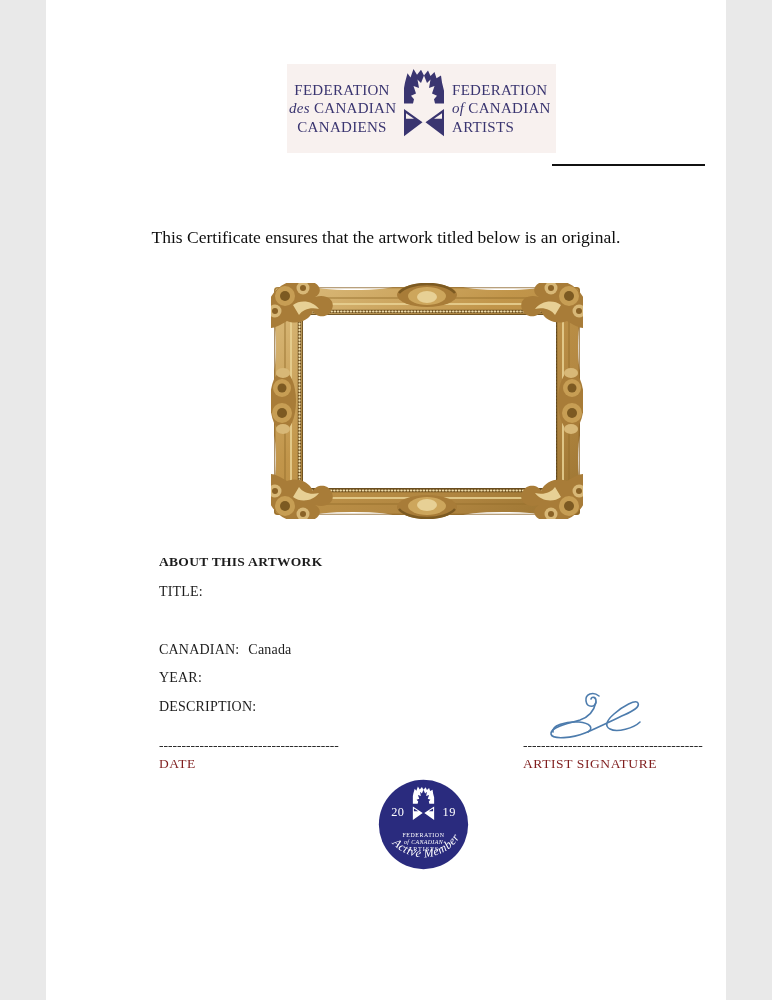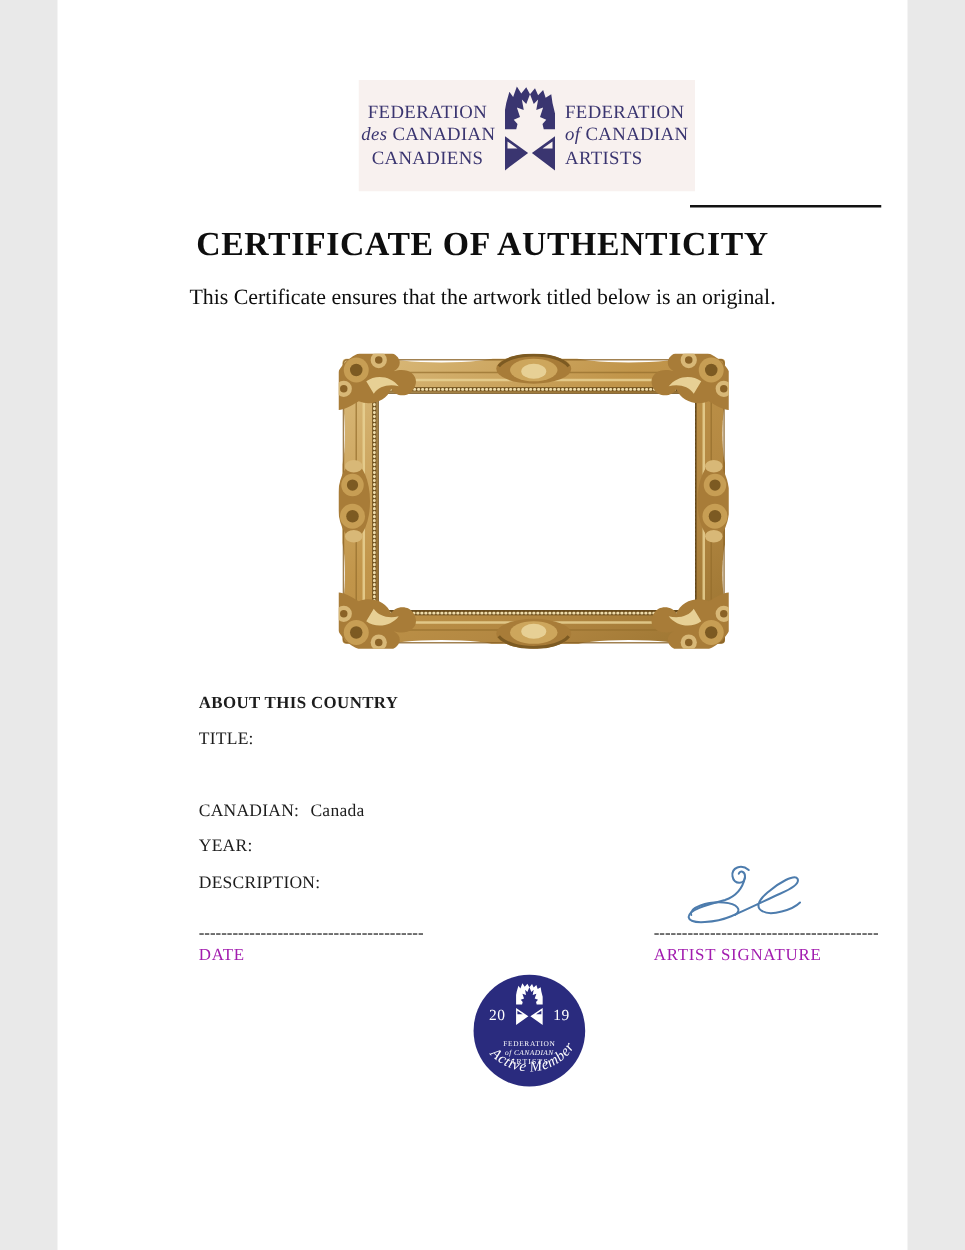--- a/index.html
+++ b/index.html
@@ -29,21 +29,21 @@
   
   .about-heading{position:absolute;left:113px;top:554px;font-size:13.5px;font-weight:bold;letter-spacing:.3px;}
   .field-row{position:absolute;left:113px;font-size:14px;letter-spacing:.2px;white-space:nowrap;text-align:right;}
   .row-0{top:584px}.row-1{top:613px}.row-2{top:642px}.row-3{top:670px}.row-4{top:699px}
   .field-value{margin-left:9px;}
   .row-1 .field-value{font-weight:bold;}
   
   .sig-svg{position:absolute;left:500px;top:690px;width:100px;height:50px;}
   .dash-line{position:absolute;top:738px;font-size:13.5px;color:#222;white-space:nowrap;letter-spacing:0;}
   .dash-date{left:113px}.dash-sig{left:477px}
-  .sig-label{position:absolute;top:756px;font-size:13.5px;letter-spacing:.6px;color:#a21caf;}
+  .sig-label{position:absolute;top:756px;font-size:13.5px;letter-spacing:.6px;color:#7f1d1d;}
   .label-date{left:113px}.label-sig{left:477px}
   
   .badge-svg{position:absolute;left:330px;top:777px;width:95px;height:95px;}
   .badge-text{font-family:"Liberation Serif","DejaVu Serif",serif;}
 </style>
 </head>
 <body>
 
 <svg width="0" height="0" style="position:absolute" aria-hidden="true">
   <defs>
@@ -105,21 +105,20 @@
     </svg>
     <div class="logo-col right">
       <div>FEDERATION</div>
       <div><i>of</i><span> CANADIAN</span></div>
       <div>ARTISTS</div>
     </div>
   </div>
 
   <div class="number-line"></div>
 
-  <h1 class="title">CERTIFICATE OF AUTHENTICITY</h1>
   <p class="subtitle">This Certificate ensures that the artwork titled below is an original.</p>
 
   <svg class="frame-svg" viewBox="0 0 312 236">
     <rect x="3" y="4" width="306" height="228" rx="3" fill="url(#goldGrad)"></rect>
 
     <ellipse cx="82" cy="2.5" rx="42" ry="4.5" fill="#ffffff"></ellipse>
     <ellipse cx="232" cy="2.5" rx="42" ry="4.5" fill="#ffffff"></ellipse>
     <ellipse cx="82" cy="233.5" rx="42" ry="4.5" fill="#ffffff"></ellipse>
     <ellipse cx="232" cy="233.5" rx="42" ry="4.5" fill="#ffffff"></ellipse>
     <ellipse cx="1.5" cy="64" rx="3.5" ry="26" fill="#ffffff"></ellipse>
@@ -140,21 +139,21 @@
     <use href="#cornOrn" transform="translate(-2,-2)"></use>
     <use href="#cornOrn" transform="translate(314,-2) scale(-1,1)"></use>
     <use href="#cornOrn" transform="translate(-2,238) scale(1,-1)"></use>
     <use href="#cornOrn" transform="translate(314,238) scale(-1,-1)"></use>
     <use href="#sideOrn" transform="translate(6,118)"></use>
     <use href="#sideOrn" transform="translate(306,118) scale(-1,1)"></use>
     <use href="#crestOrn" transform="translate(156,8)"></use>
     <use href="#crestOrn" transform="translate(156,228) scale(1,-1)"></use>
   </svg>
 
-  <div class="about-heading">ABOUT THIS COUNTRY</div>
+  <div class="about-heading">ABOUT THIS ARTWORK</div>
 
   <div class="field-row row-0">
     <span class="field-label">TITLE:</span><span class="field-value"></span>
   </div>
   <div class="field-row row-2">
     <span class="field-label">CANADIAN:</span><span class="field-value">Canada</span>
   </div>
   <div class="field-row row-3">
     <span class="field-label">YEAR:</span><span class="field-value"></span>
   </div>

